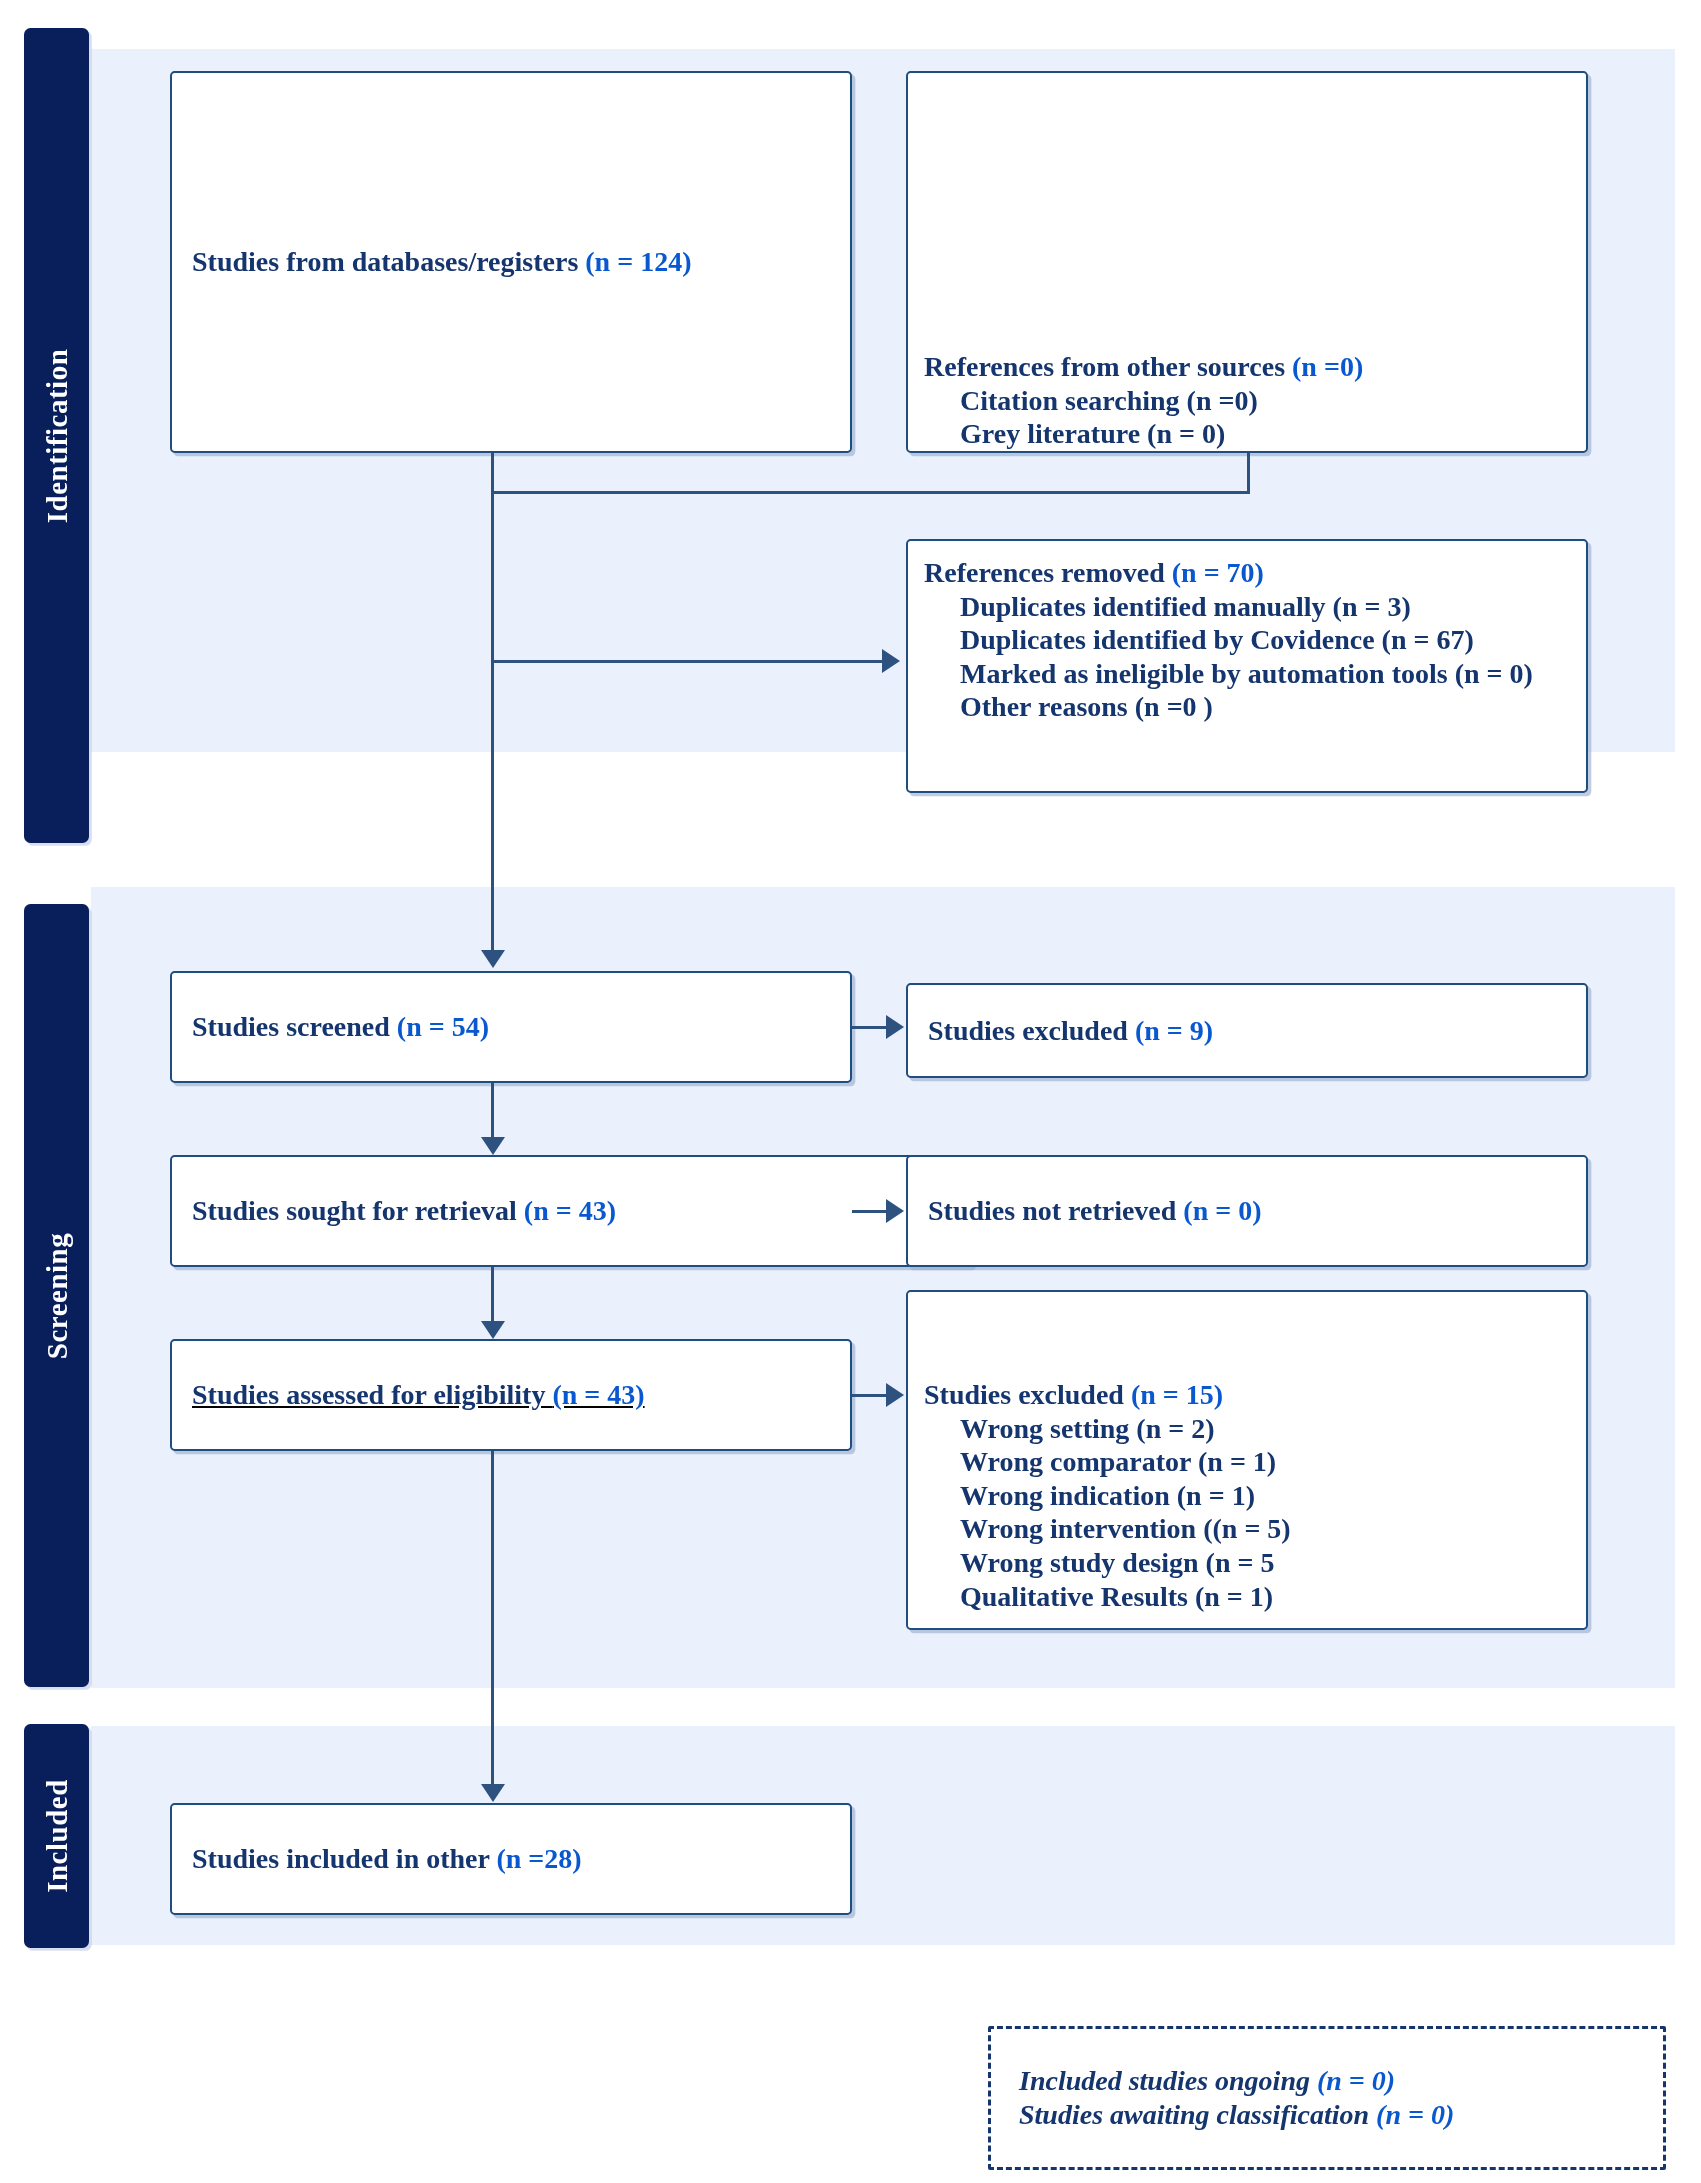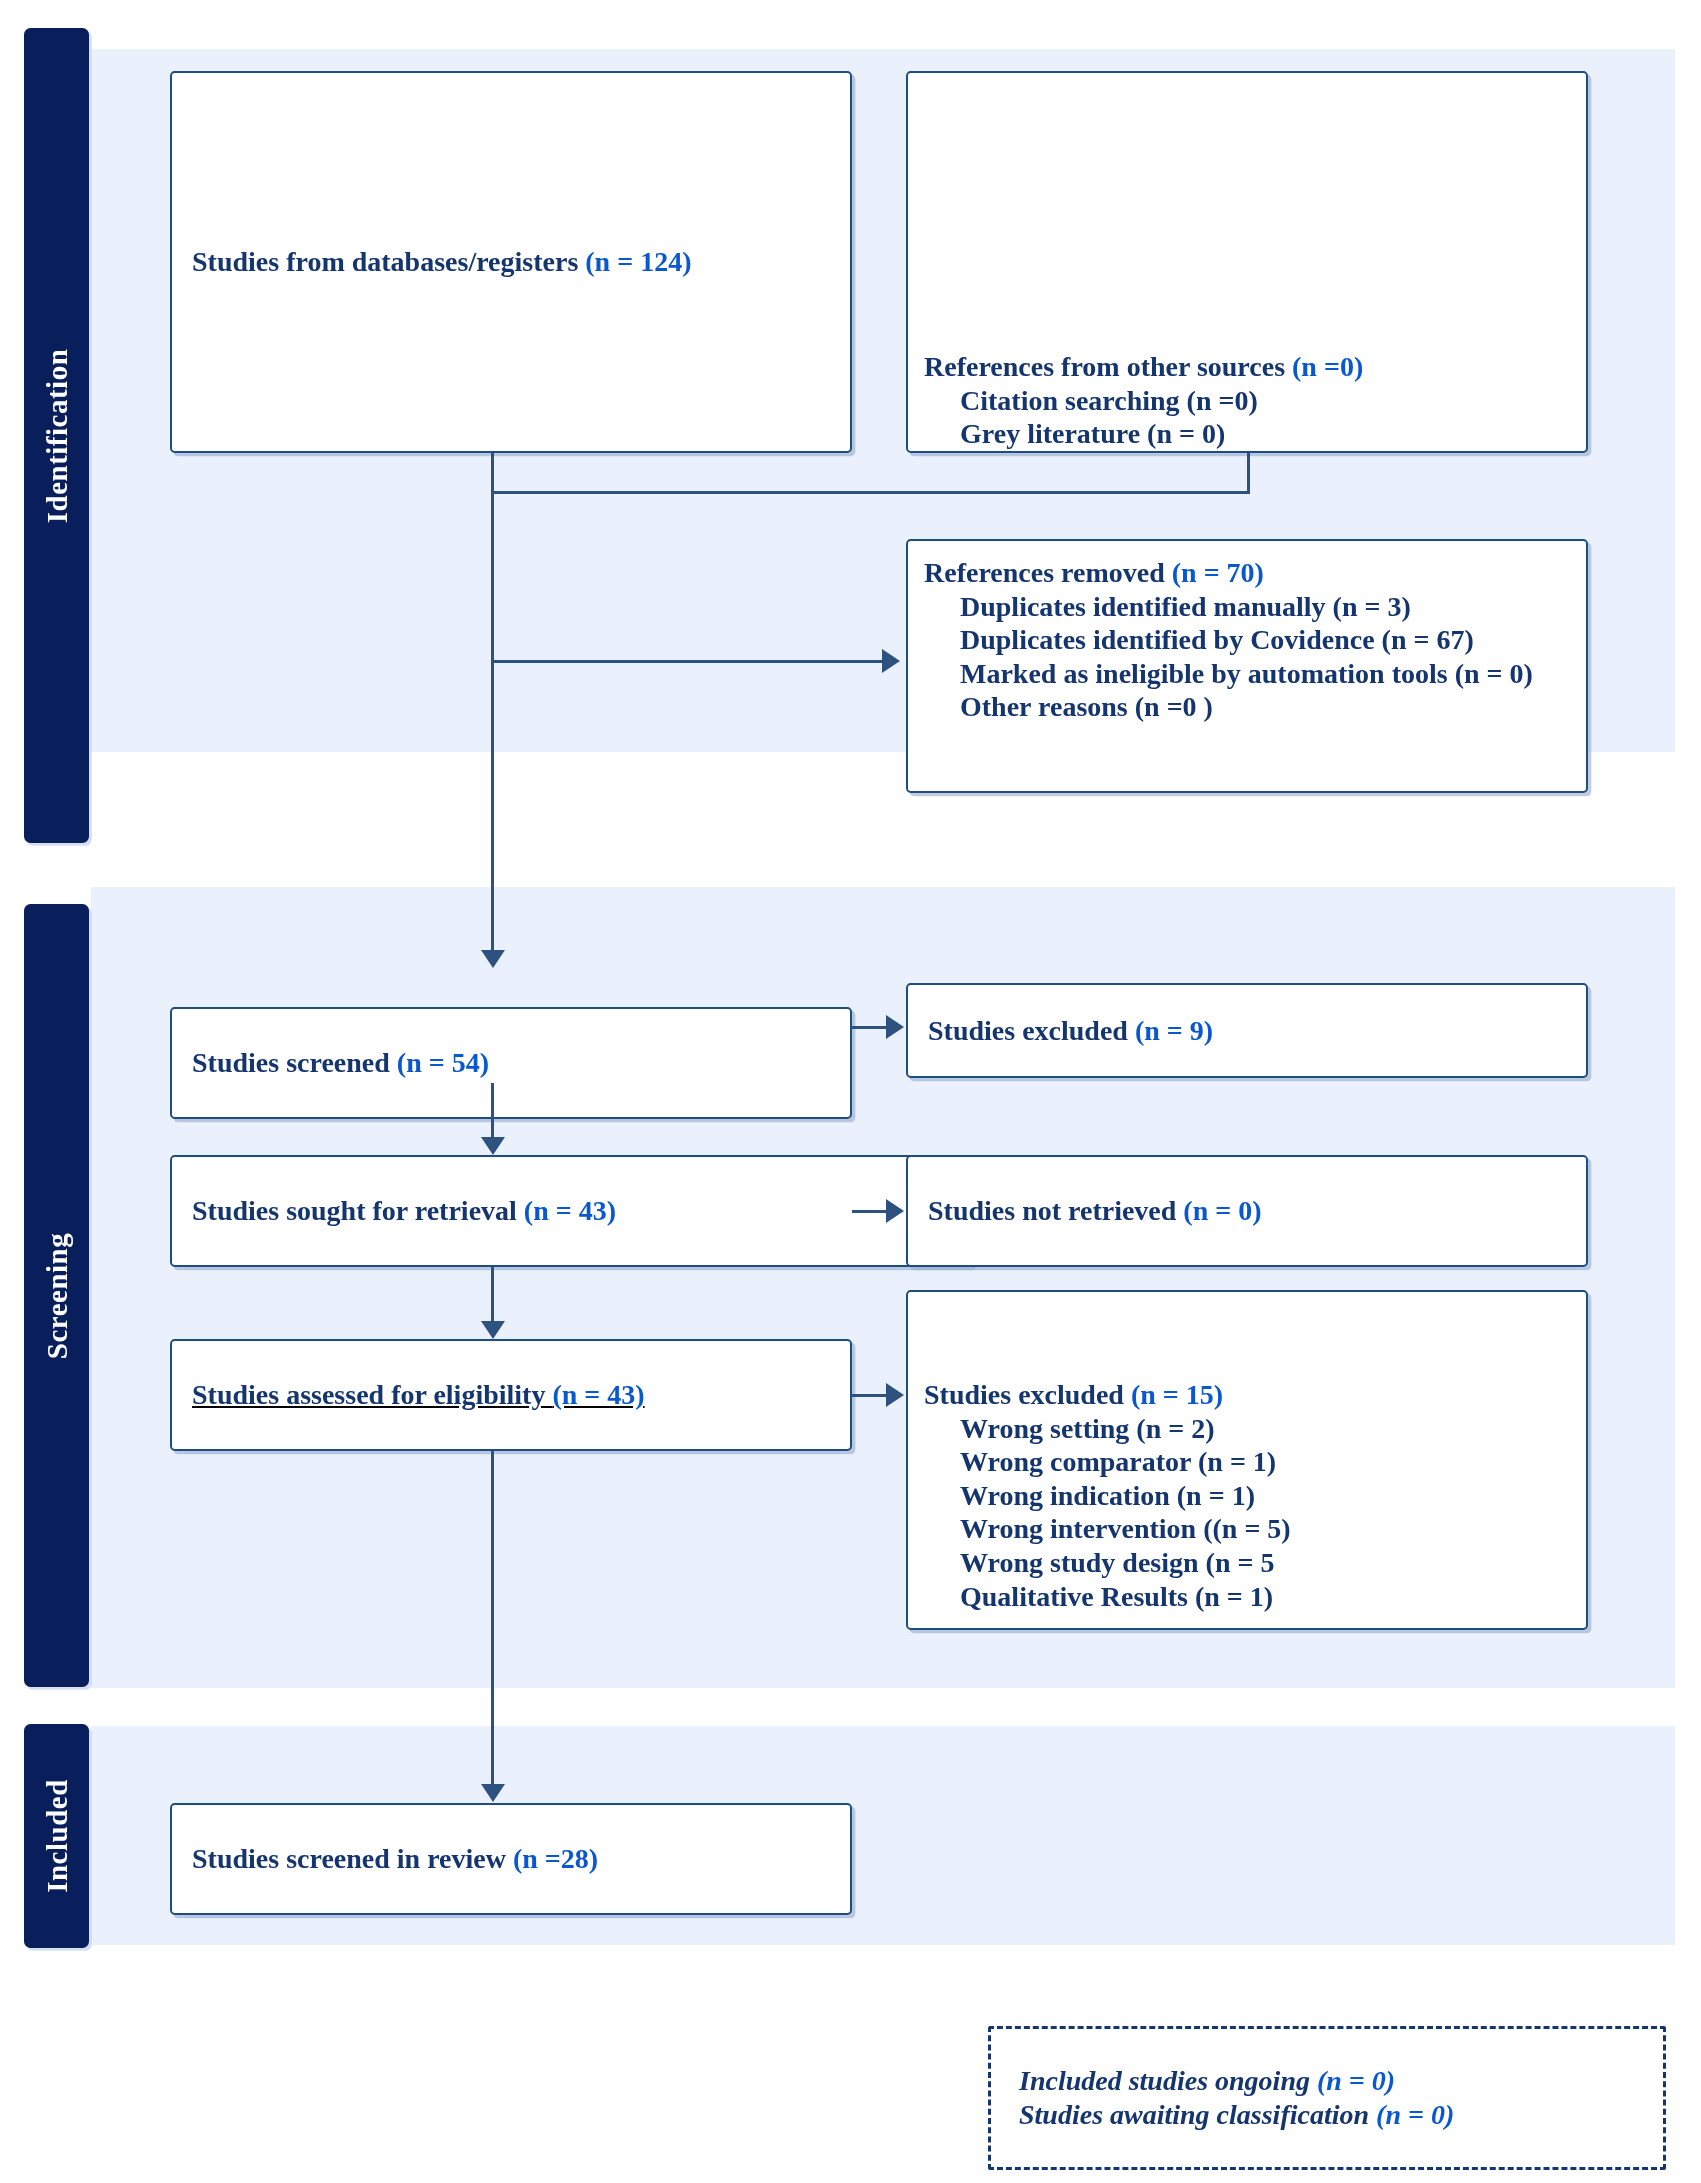--- a/index.html
+++ b/index.html
@@ -159,21 +159,21 @@
       <div class="lead">
         <span>References removed </span><span class="accent">(n = 70)</span>
       </div>
       <div class="sub">Duplicates identified manually (n = 3)</div>
       <div class="sub">Duplicates identified by Covidence (n = 67)</div>
       <div class="sub wrapme" style="max-width:578px;">Marked as ineligible by automation tools (n = 0)</div>
       <div class="sub">Other reasons (n =0 )</div>
     </div>
   </div>
 
-  <div class="box single" style="left:170px; top:971px; width:682px; height:112px;margin-top:36px;">
+  <div class="box single" style="left:170px; top:971px; width:682px; height:112px;">
     <div class="inner">
       <span class="lead">
         <span>Studies screened </span><span class="accent">(n = 54)</span>
       </span>
     </div>
   </div>
 
   <div class="box single" style="left:906px; top:971px; width:682px; height:95px;margin-top:12px;">
     <div class="inner">
       <span class="lead">
@@ -234,21 +234,21 @@
 
   <div class="hline" style="left:852px; top:1394px; width:35px;"></div>
   <div class="arrow-right" style="left:886px; top:1383px;"></div>
 
   <div class="vline" style="left:491px; top:1451px; height:338px;"></div>
   <div class="arrow-down" style="left:481px; top:1784px;"></div>
 
   <div class="box single" style="left:170px; top:1803px; width:682px; height:112px;">
     <div class="inner">
       <span class="lead">
-        <span>Studies screened in review </span><span class="accent">(n =28)</span>
+        <span>Studies included in other </span><span class="accent">(n =28)</span>
       </span>
     </div>
   </div>
 
   <div class="box dashed" style="left:988px; top:2026px; width:678px; height:144px; align-items:center;">
     <div class="inner" style="padding-left:28px;">
       <div class="lead">
         <span>Included studies ongoing </span><span class="accent">(n = 0)</span>
       </div>
       <div class="lead">

